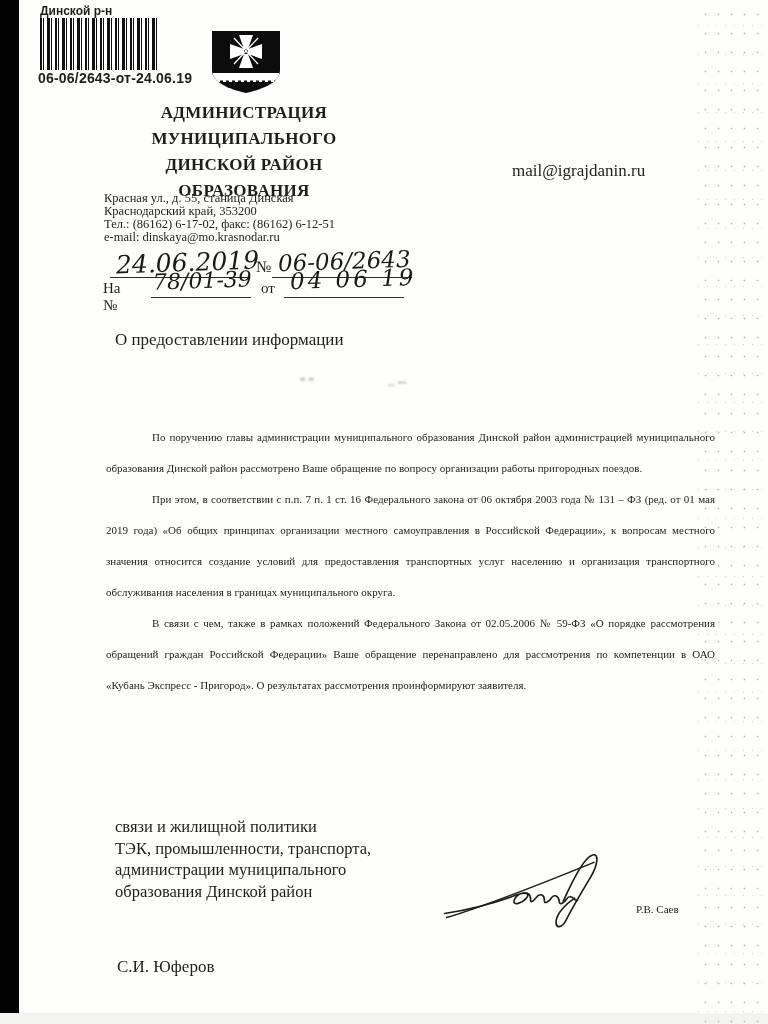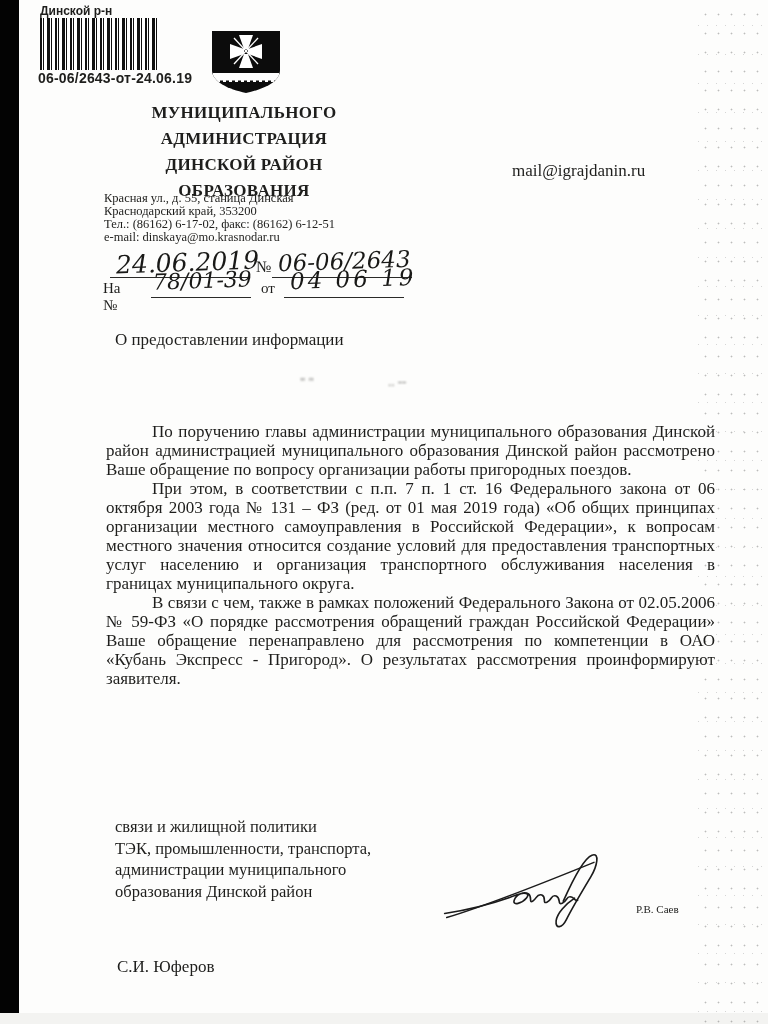--- a/index.html
+++ b/index.html
@@ -50,21 +50,21 @@
   .reg-ot-lbl{position:absolute;left:261px;top:280px;font-size:15px;}
   .reg-ot{position:absolute;left:290px;top:266px;font-size:23px;letter-spacing:3px;}
 
   .subject{position:absolute;left:115px;top:330px;font-size:17px;}
 
   .redact{position:absolute;top:374px;font-size:13px;color:#6e6e6a;filter:blur(1px);}
   .redact.m1{left:300px;}
   .redact.m2{left:388px;}
 
   .body-text{position:absolute;left:106px;top:422px;width:609px;
-    font-size:17px;line-height:19px;text-align:justify;}
+    font-size:11px;line-height:31px;text-align:justify;}
   .body-text p{margin:0;text-indent:46px;}
 
   .signoff{position:absolute;left:115px;top:816px;font-size:16.5px;line-height:21.7px;
     white-space:nowrap;}
   .signature{position:absolute;left:440px;top:848px;width:175px;height:90px;}
   .signer{position:absolute;left:636px;top:903px;font-size:11px;}
 
   .footer-name{position:absolute;left:117px;top:957px;font-size:17px;}
   .footer-phone{position:absolute;left:117px;top:1040px;font-size:22px;}
 </style>
@@ -100,22 +100,22 @@
         <polygon points="34,24 38,24 43,38 29,38"></polygon>
         <polygon points="20,14 34,19 34,24 20,29"></polygon>
         <polygon points="52,14 38,19 38,24 52,29"></polygon>
       </g>
       <rect x="3" y="43" width="66" height="9" fill="#ffffff"></rect>
       <path d="M4,51.5 H68" stroke="#0c0c0c" stroke-width="2" stroke-dasharray="3 3" fill="none"></path>
     </g>
   </svg>
 
   <div class="org">
+    <div>АДМИНИСТРАЦИЯ</div>
     <div>МУНИЦИПАЛЬНОГО</div>
-    <div>АДМИНИСТРАЦИЯ</div>
     <div>ДИНСКОЙ РАЙОН</div>
     <div>ОБРАЗОВАНИЯ</div>
   </div>
   <div class="addr">
     <div>Красная ул., д. 55, станица Динская</div>
     <div>Краснодарский край, 353200</div>
     <div>Тел.: (86162) 6-17-02, факс: (86162) 6-12-51</div>
     <div>e-mail: dinskaya@mo.krasnodar.ru</div>
   </div>
 

